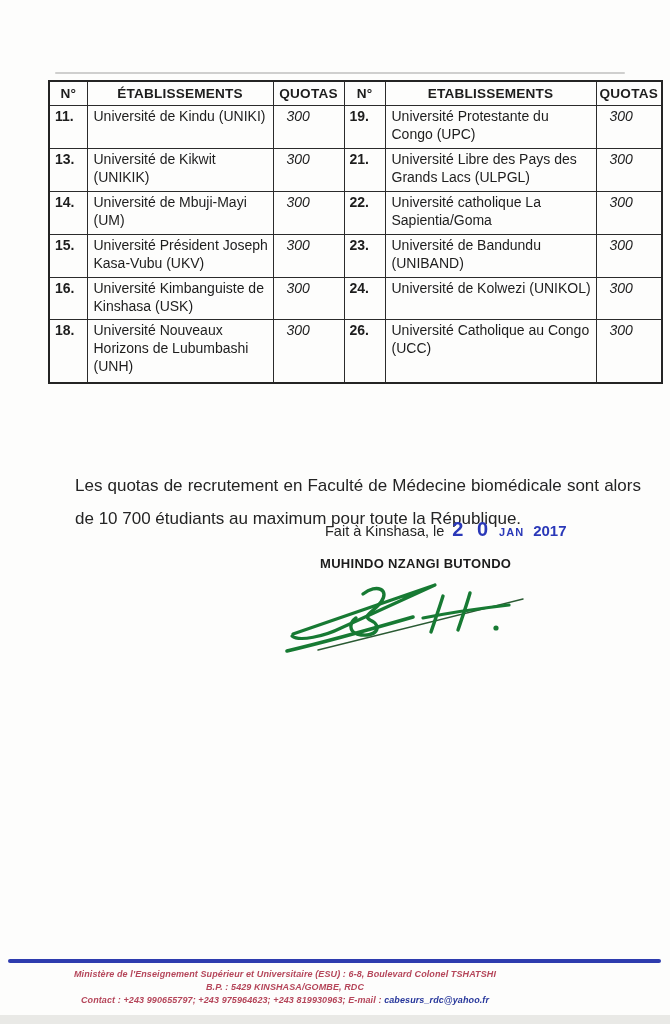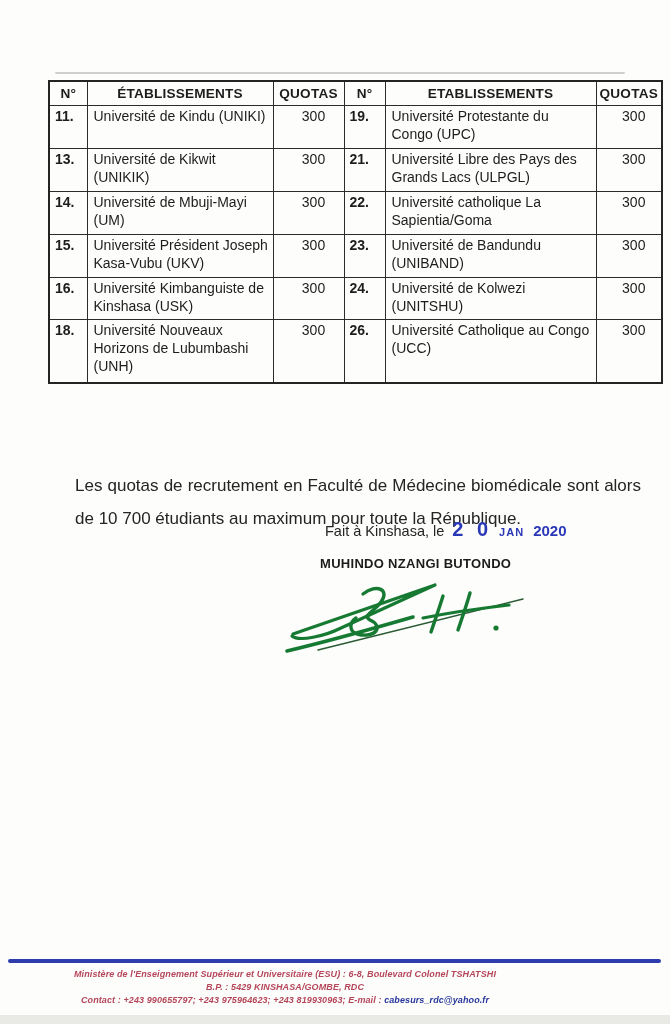--- a/index.html
+++ b/index.html
@@ -40,21 +40,21 @@
   }
   .quota-table th {
     font-weight: bold;
     text-align: center;
     padding: 3px 1px;
     font-size: 13.6px;
     letter-spacing: 0.2px;
   }
   td.num { font-weight: bold; text-align: left; padding-left: 5px; }
   td.name { text-align: left; padding-left: 6px; }
-  td.quota { text-align: center; }
+  td.quota { text-align: left; font-style: italic; }
   tr.tall td { height: 56px; }
 
   
   .para {
     position: absolute;
     left: 75px; top: 452px;
     width: 566px;
     font-size: 17px;
     line-height: 1.95;
     text-align: justify;
@@ -176,38 +176,38 @@
         <td class="quota">300</td>
         <td class="num">23.</td>
         <td class="name">Université de Bandundu (UNIBAND)</td>
         <td class="quota">300</td>
       </tr>
       <tr>
         <td class="num">16.</td>
         <td class="name">Université Kimbanguiste de Kinshasa (USK)</td>
         <td class="quota">300</td>
         <td class="num">24.</td>
-        <td class="name">Université de Kolwezi (UNITSHU)</td>
+        <td class="name">Université de Kolwezi (UNIKOL)</td>
         <td class="quota">300</td>
       </tr>
       <tr class="tall">
         <td class="num">18.</td>
         <td class="name">Université Nouveaux Horizons de Lubumbashi (UNH)</td>
         <td class="quota">300</td>
         <td class="num">26.</td>
         <td class="name">Université Catholique au Congo (UCC)</td>
         <td class="quota">300</td>
       </tr>
     </tbody>
   </table>
 
   <p class="para">Les quotas de recrutement en Faculté de Médecine biomédicale sont alors de 10 700 étudiants au maximum pour toute la République.</p>
 
   <div class="dateline">
-    <span>Fait à Kinshasa, le</span><span class="stamp"><span class="stamp-day">2 0</span><span class="stamp-month">JAN</span><span class="stamp-year">2020</span></span>
+    <span>Fait à Kinshasa, le</span><span class="stamp"><span class="stamp-day">2 0</span><span class="stamp-month">JAN</span><span class="stamp-year">2017</span></span>
   </div>
 
   <div class="signer">MUHINDO NZANGI BUTONDO</div>
 
   <svg class="signature" viewBox="0 0 245 88" xmlns="http://www.w3.org/2000/svg">
     <g fill="none" stroke="#177a33" stroke-linecap="round" stroke-linejoin="round">
       <path d="M35,80 L240,29" stroke-width="1.4" stroke="#2a5a33"></path>
       <path d="M10,64 L152,15 L58,58 C42,66 16,72 9,66" stroke-width="3.2"></path>
       <path d="M80,24 C94,13 107,20 98,32 C91,42 79,45 87,50 C101,56 93,69 74,64 C66,61 66,53 73,48" stroke-width="3.4"></path>
       <path d="M4,81 C42,72 92,58 130,47" stroke-width="3.6"></path>

